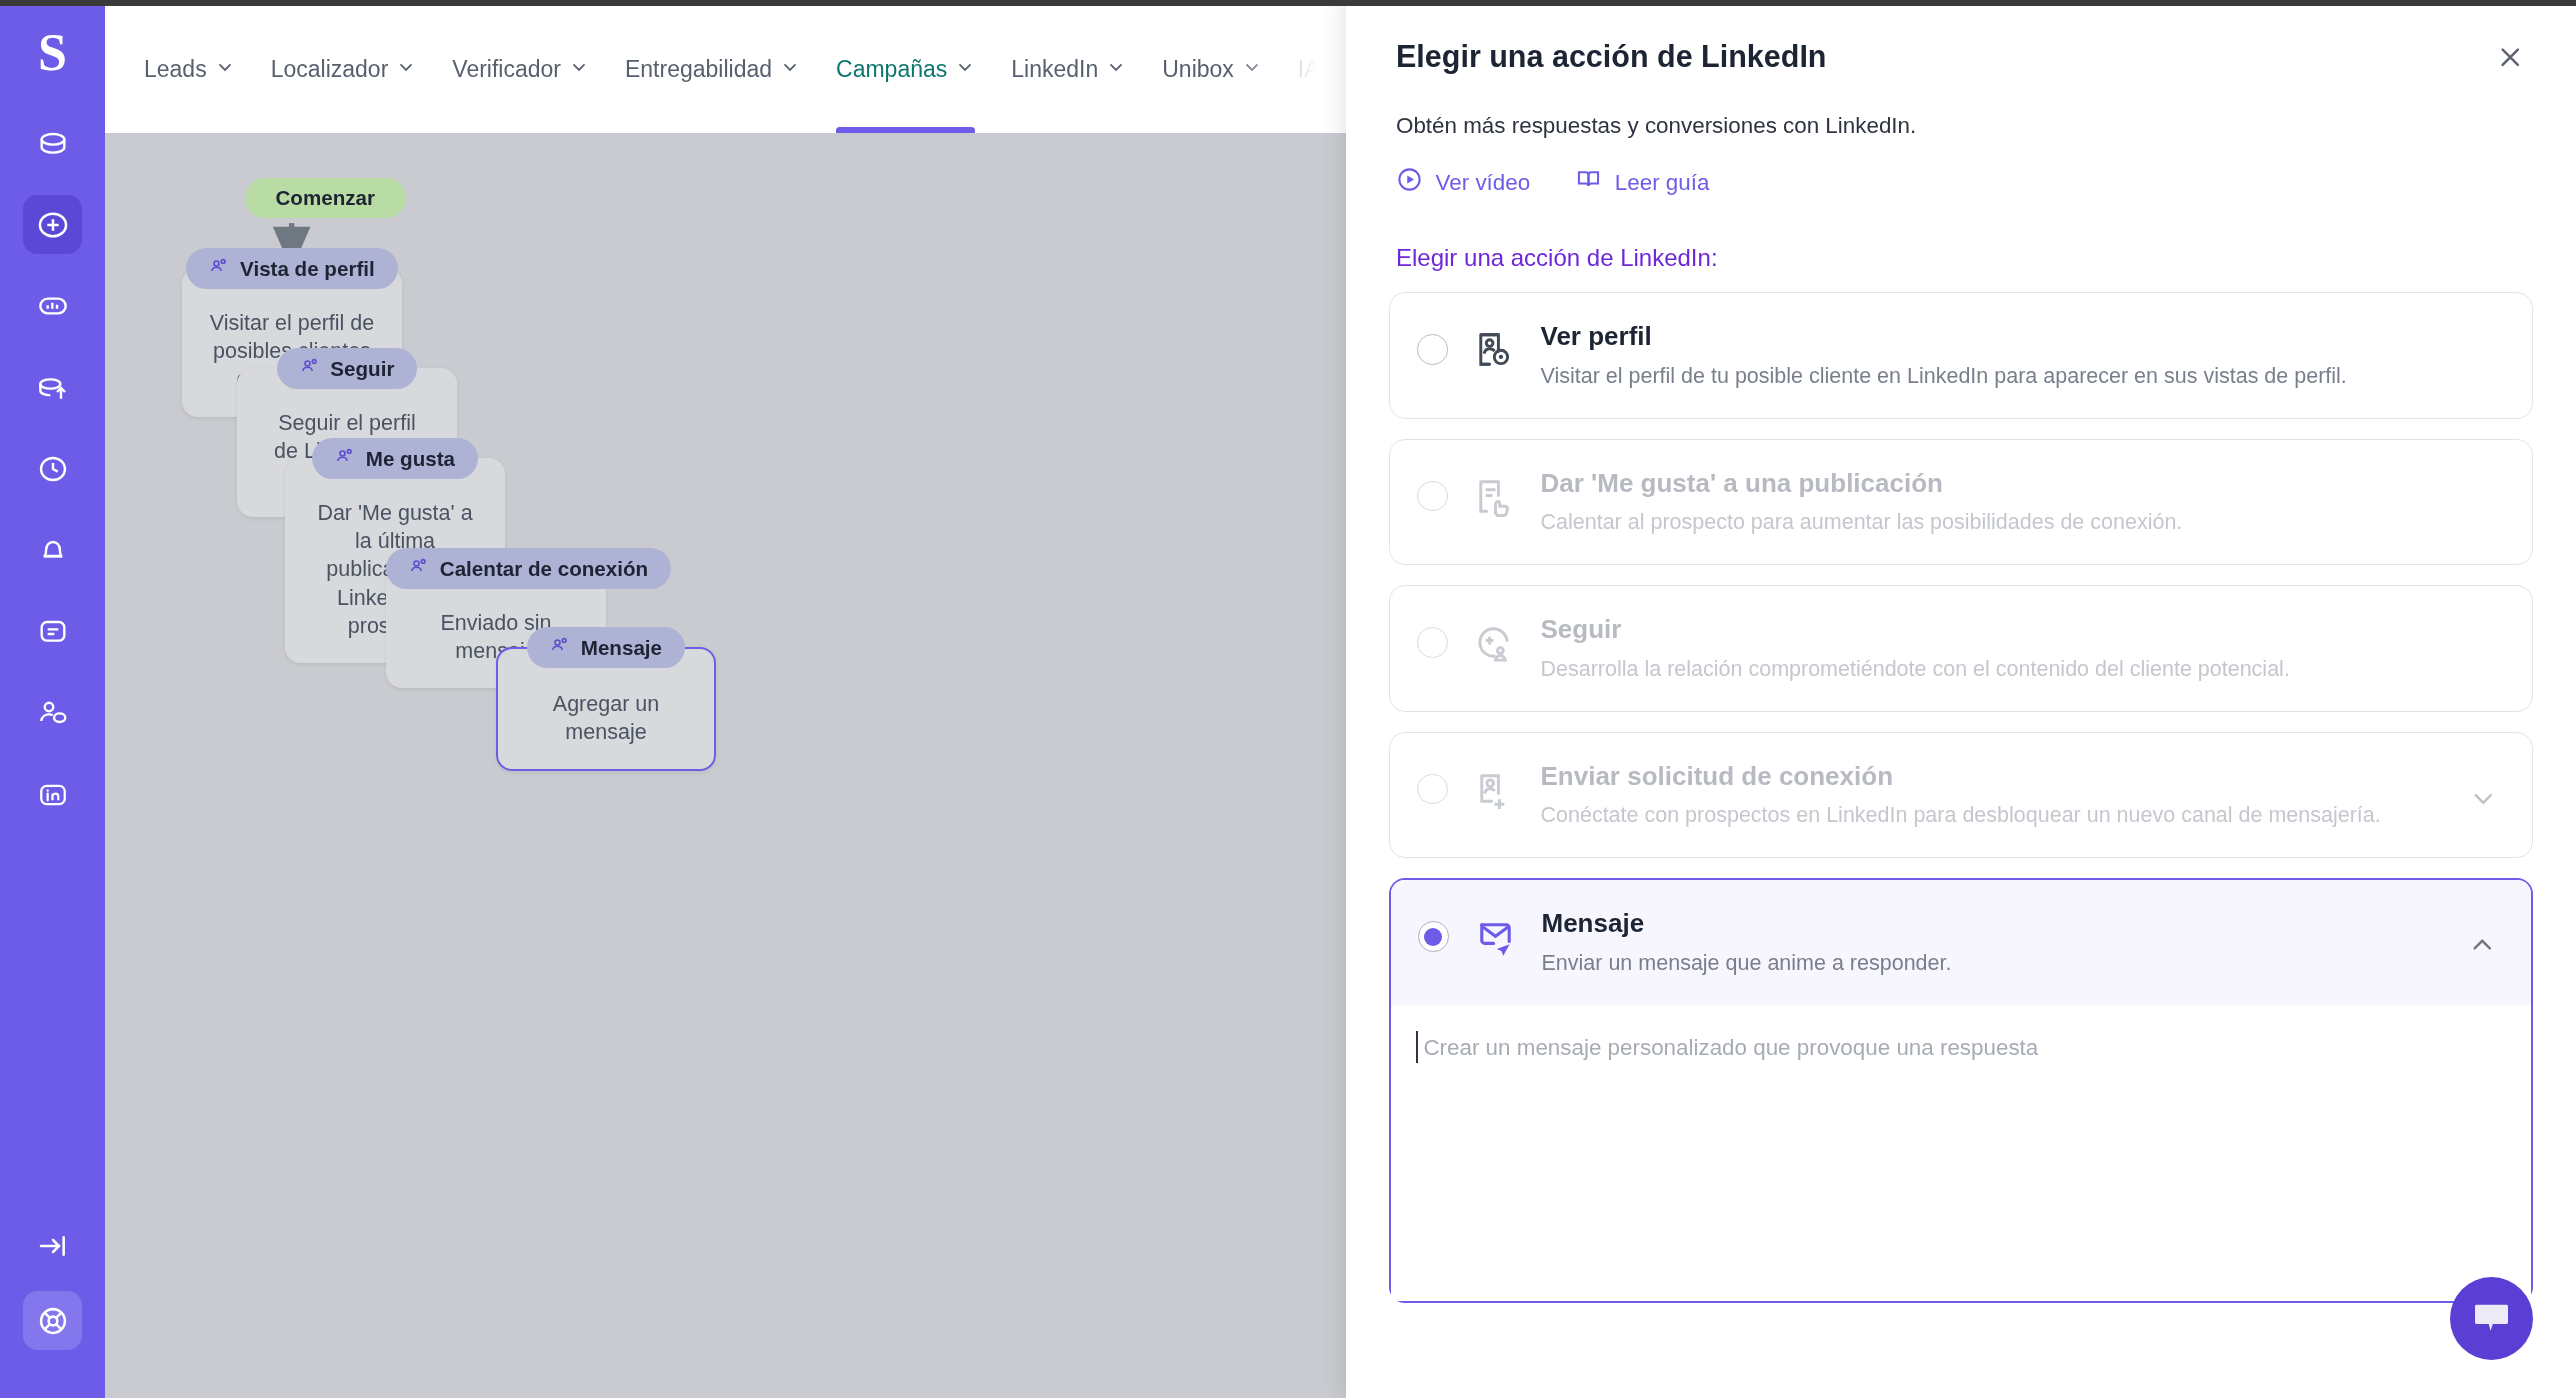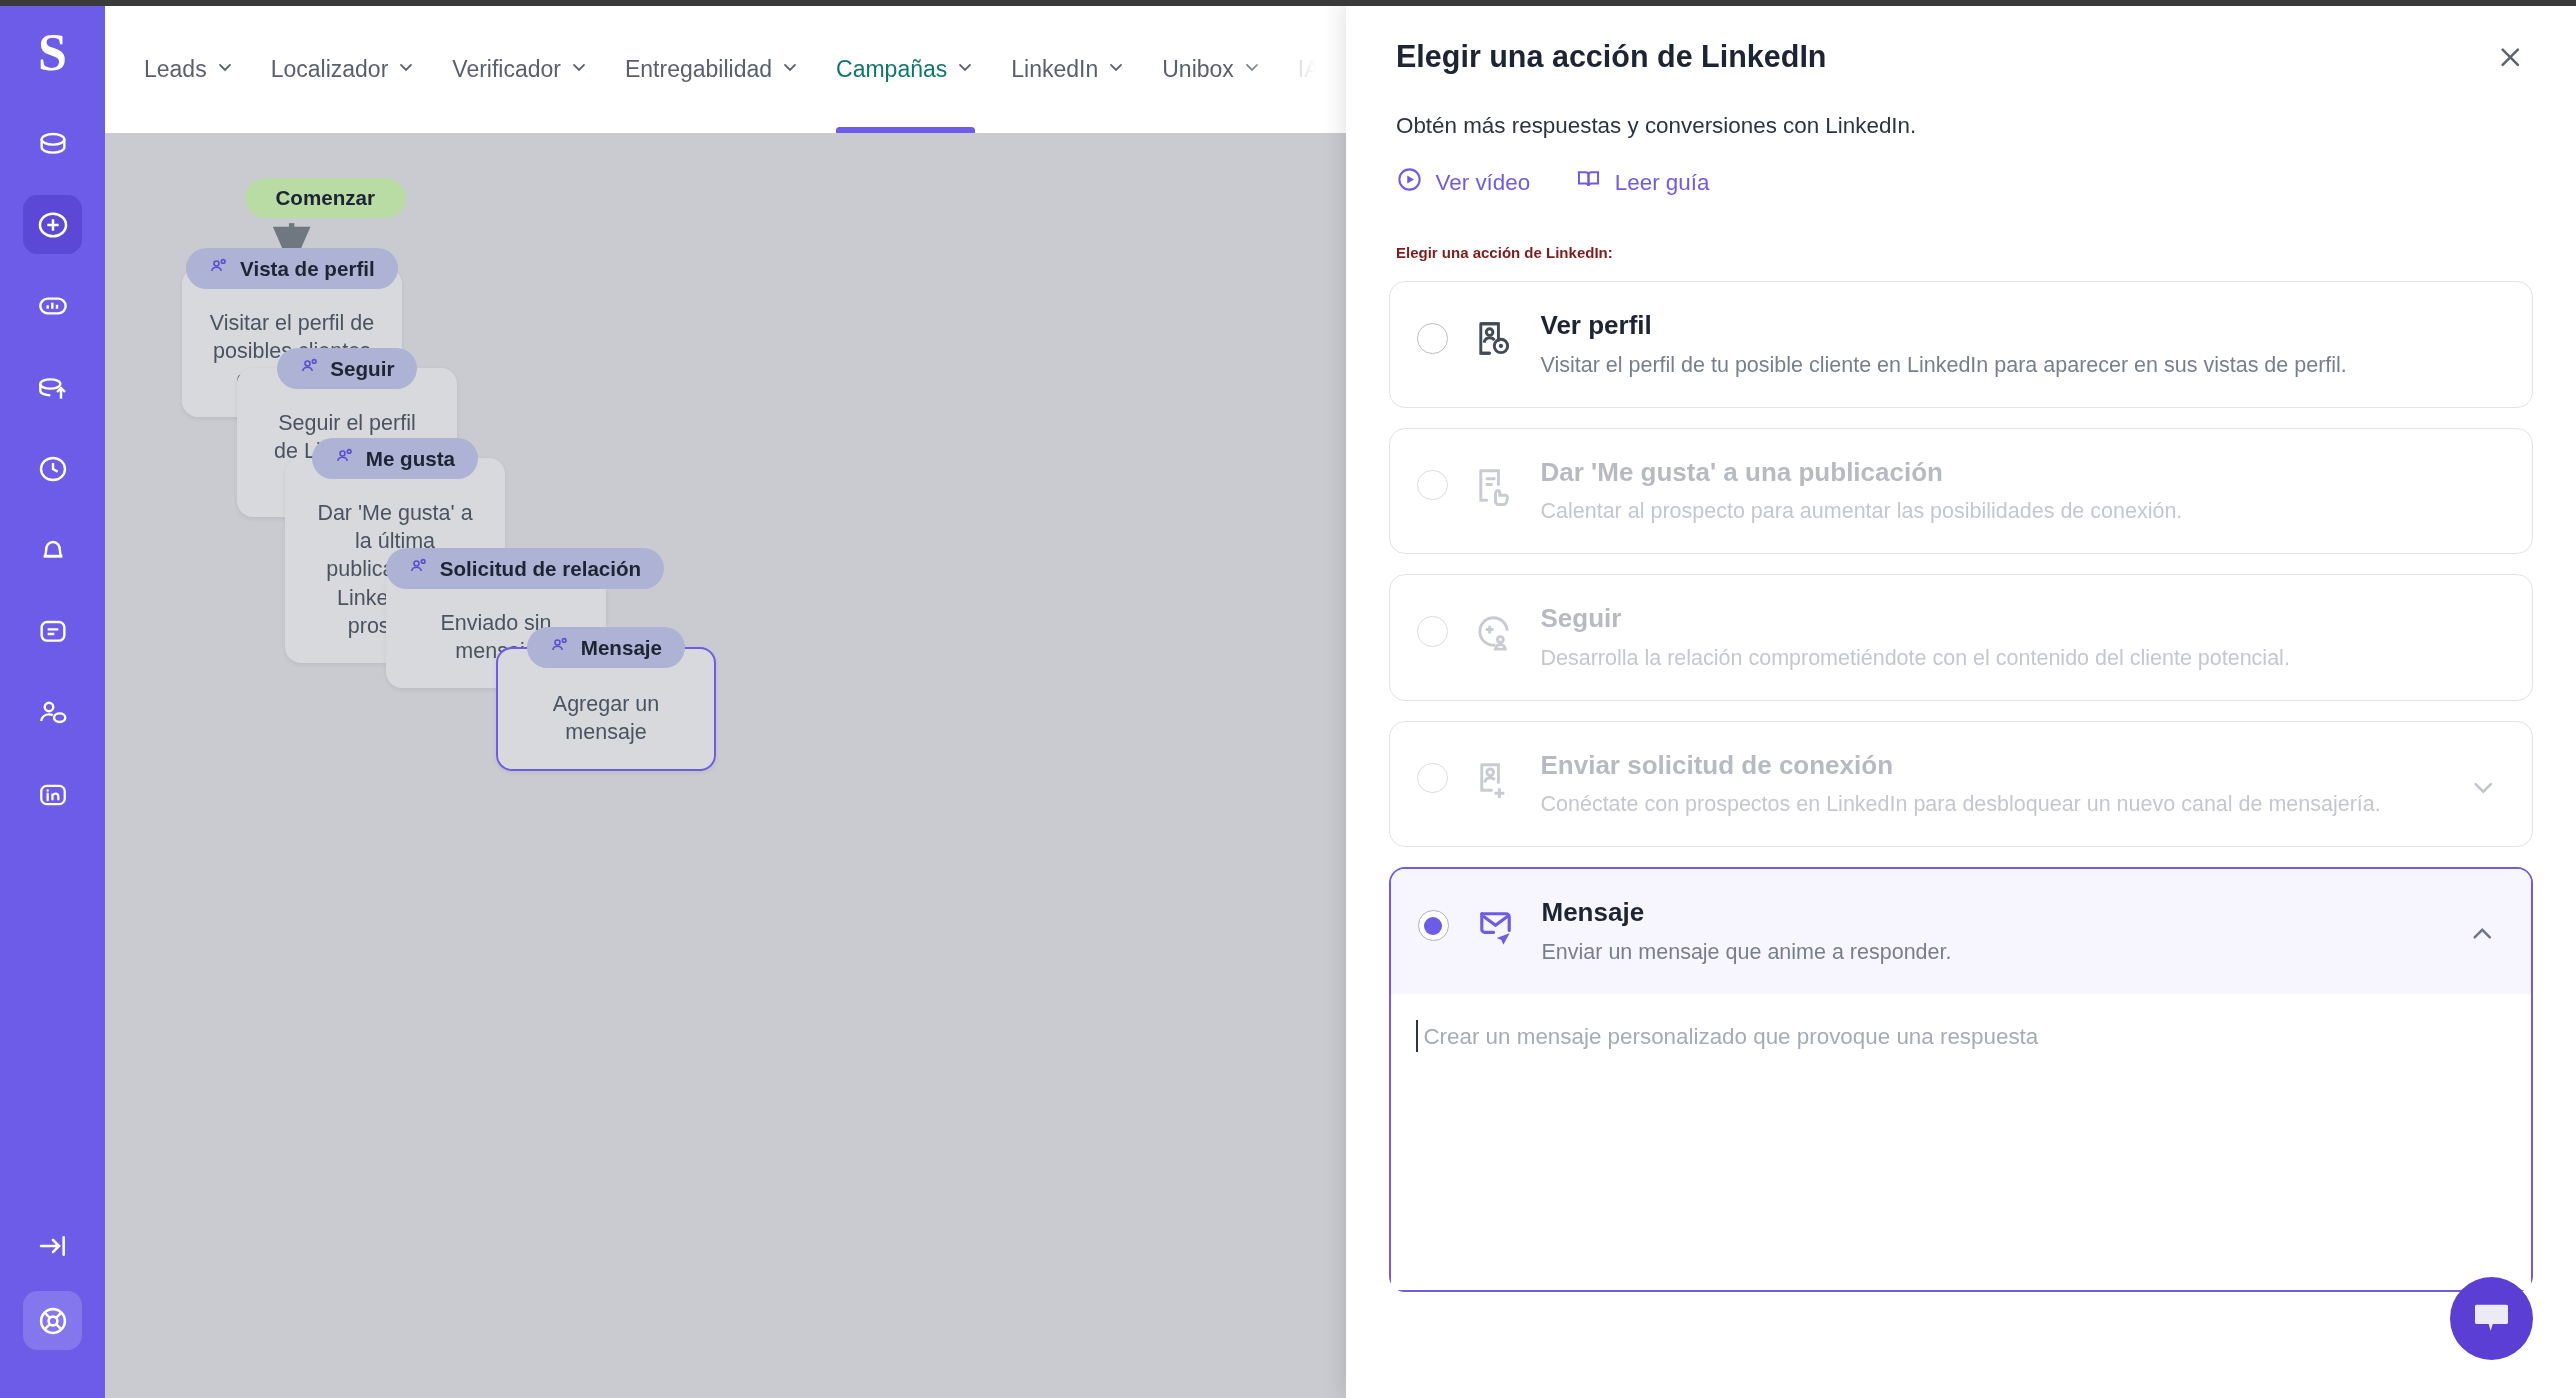--- a/index.html
+++ b/index.html
@@ -113,21 +113,21 @@
   .modal-head { padding:39px 50px 0 50px; position:relative; }
   .modal-title { font-size:30.5px; font-weight:700; color:#1d2433; }
   .modal-close {
     position:absolute; right:41px; top:32px; width:50px; height:50px;
     display:flex; align-items:center; justify-content:center; color:#5d6470;
   }
   .modal-sub { font-size:22.4px; color:#2d3340; margin-top:39px; }
   .modal-links { display:flex; gap:45px; margin-top:27px; }
   .mlink { display:flex; align-items:center; gap:12.6px; color:#6c5ce7; font-size:22.4px; }
   .modal-section-label {
-    font-size:15px; font-weight:700; color:#7f1d1d; margin:45px 50px 20px 50px;
+    font-size:24px; font-weight:400; color:#6d28d9; margin:45px 50px 20px 50px;
   }
   .options { padding:0 43px 0 43px; overflow:hidden; flex:1; }
 
   .opt {
     border:1.8px solid #e2e3e8; border-radius:16px; background:#ffffff;
     margin-bottom:20px; position:relative;
   }
   .opt-main { display:flex; align-items:flex-start; padding:27px 30.5px 27px 27px; gap:23px;justify-content:space-between; }
   .radio {
     width:30.5px; height:30.5px; border-radius:50%; border:1.8px solid #b9bcc4; background:#fff;
@@ -441,21 +441,21 @@
       <div class="node" style="left:281px; top:415px; width:220px;">
         <div style="text-align:center;">
           <span class="node-pill">
             <span>
               <svg width="20" height="20" viewBox="0 0 24 24" fill="none" stroke="#5a4fcf" stroke-width="1.9">
                   <circle cx="9" cy="9" r="3"></circle>
                   <path d="M3.4 18c.3-3 2.7-4.6 5.6-4.6S14.3 15 14.6 18"></path>
                   <circle cx="17" cy="6.5" r="2.2"></circle>
                 </svg>
             </span>
-            <span>Solicitud de relación</span>
+            <span>Calentar de conexión</span>
           </span>
         </div>
         <div class="node-body">Enviado sin mensaje</div>
       </div>
 
       <div class="node" style="left:391px; top:494px; width:220px;">
         <div style="text-align:center;">
           <span class="node-pill">
             <span>
               <svg width="20" height="20" viewBox="0 0 24 24" fill="none" stroke="#5a4fcf" stroke-width="1.9">

